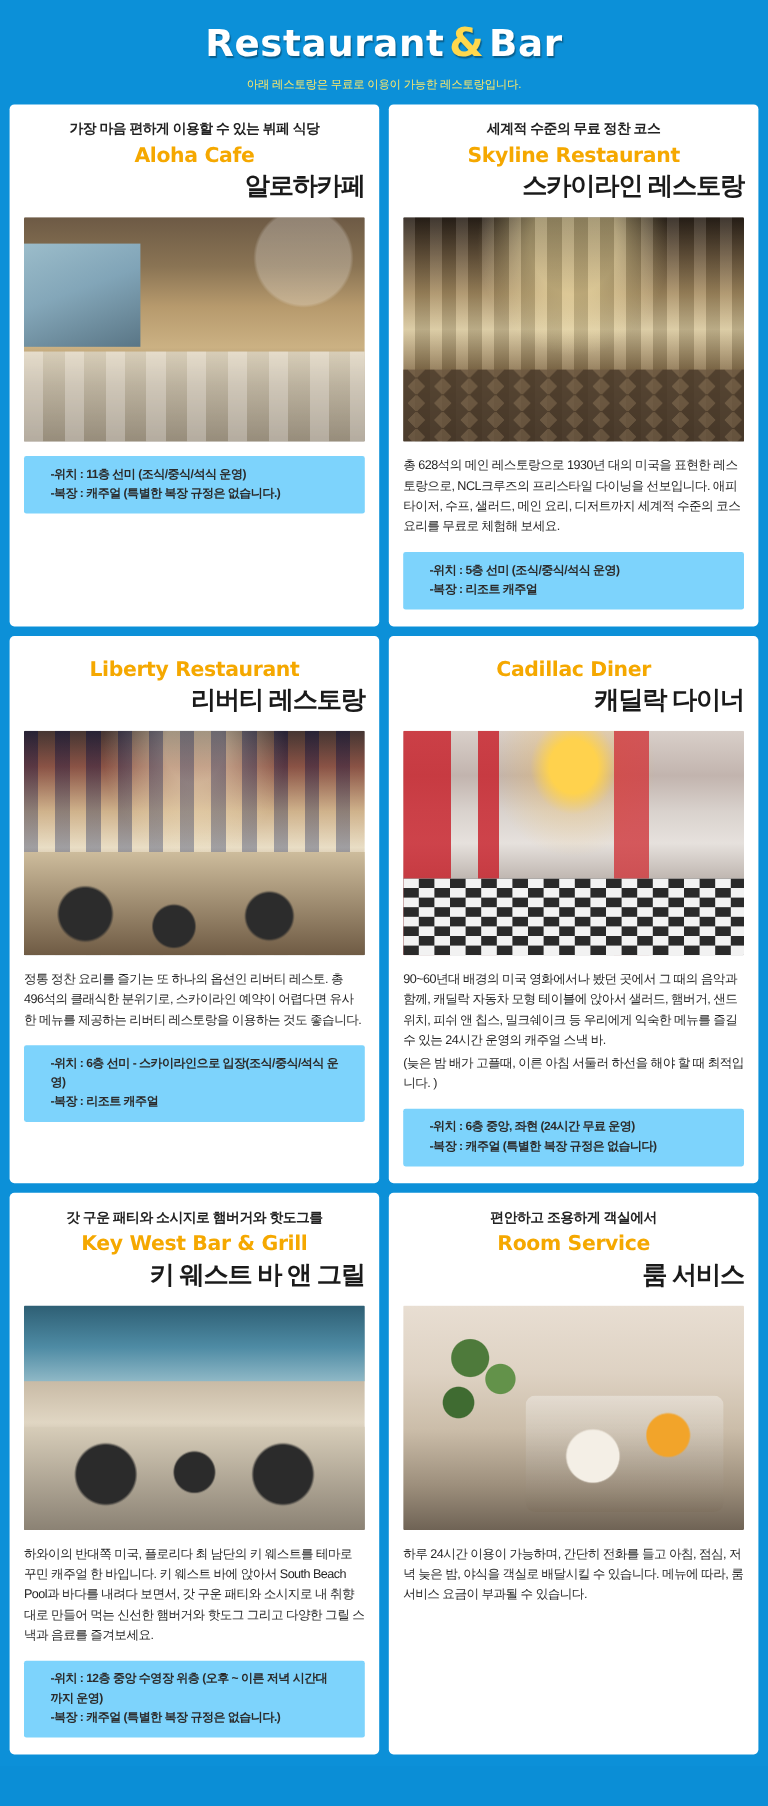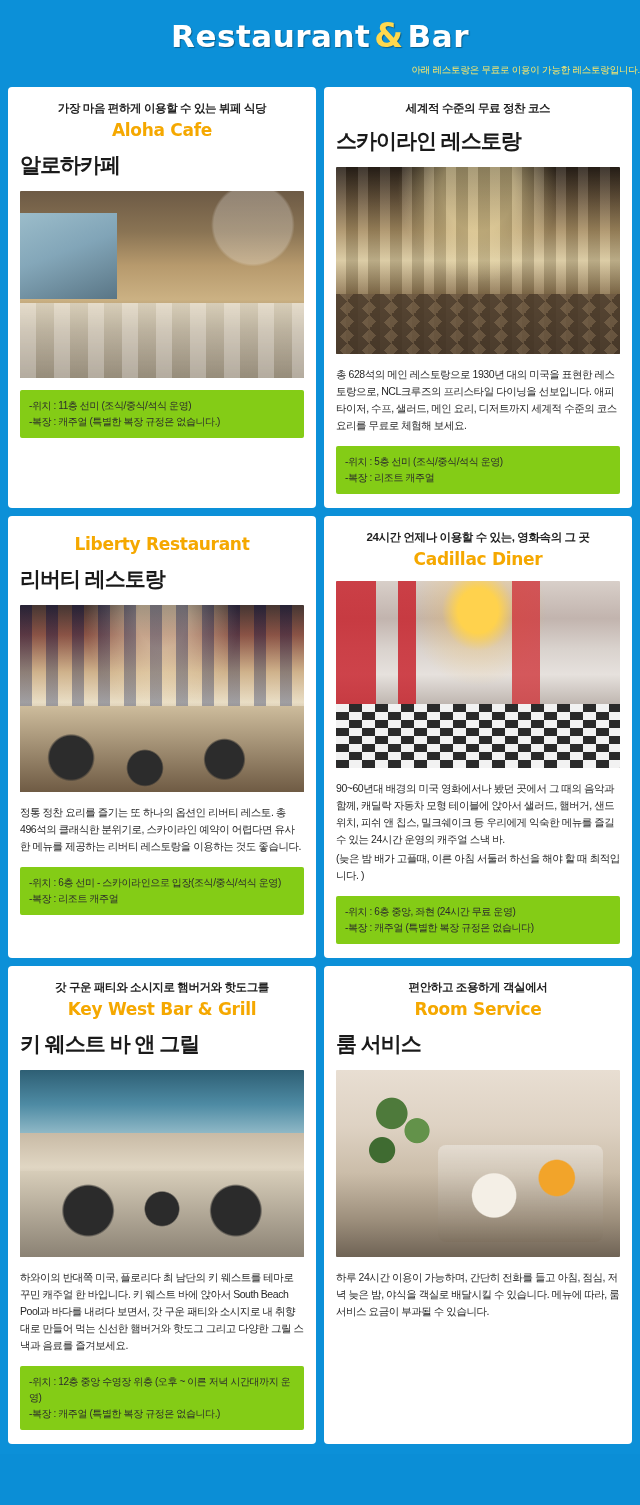--- a/index.html
+++ b/index.html
@@ -30,21 +30,20 @@
   .header-title .amp {
     color: #ffd84d;
     font-size: 33px;
     padding: 0 4px;
   }
   .header-sub {
     margin-top: 9px;
     font-size: 9.5px;
     color: #ffe96a;
     letter-spacing: -0.2px;
-    text-align: right;
   }
   
   .grid {
     display: flex;
     flex-wrap: wrap;
     gap: 8px;
     padding: 0 8px;
   }
   .card {
     width: 308px;
@@ -65,25 +64,25 @@
   .card-title-en {
     text-align: center;
     font-size: 17px;
     font-weight: bold;
     color: #f5a800;
     margin-top: 4px;
     letter-spacing: -0.3px;
     font-family: "DejaVu Sans", sans-serif;
   }
   .card-title-kr {
-    text-align: left;
+    text-align: right;
     font-size: 21px;
     font-weight: bold;
     color: #1a1a1a;
-    margin-top: 11px;
+    margin-top: 1px;
     letter-spacing: -1px;
   }
   .photo {
     margin-top: 12px;
     height: 187px;
     width: 100%;
     border-radius: 1px;
     position: relative;
     overflow: hidden;
   }
@@ -93,27 +92,28 @@
   }
   .desc {
     margin-top: 12px;
     font-size: 10.5px;
     line-height: 1.62;
     color: #262626;
     letter-spacing: -0.45px;
   }
   .note {
     margin-top: auto;
-    background: #84cc16;
+    background: #7dd3fc;
     border-radius: 2px;
-    padding: 8px 9px;
+    padding: 8px 22px;
     font-size: 10px;
     line-height: 1.6;
     color: #2b2b2b;
     letter-spacing: -0.4px;
+    font-weight: bold;
   }
   .note-spacer { margin-top: 12px; }
   .note div { white-space: pre-wrap; }
 
   
   
   .ph-aloha {
     background:
       radial-gradient(circle at 82% 18%, rgba(255,255,255,0.25) 0 14%, transparent 15%),
       linear-gradient(180deg, #6d5a45 0%, #8a7454 22%, #b79a6d 40%, #cbb183 58%, #8e7a5a 75%, #5d4e3b 100%);
@@ -251,20 +251,21 @@
           <div class="ph-inner ph-aloha"></div>
         </div>
       <div class="note note-spacer">
         <div>-위치 : 11층 선미 (조식/중식/석식 운영)
 -복장 : 캐주얼 (특별한 복장 규정은 없습니다.)</div>
       </div>
     </div>
 
     <div class="card">
       <div class="card-kicker">세계적 수준의 무료 정찬 코스</div>
+      <div class="card-title-en">Skyline Restaurant</div>
       <div class="card-title-kr">스카이라인 레스토랑</div>
       <div class="photo">
           <div class="ph-inner ph-skyline"></div>
         </div>
       <div class="desc">총 628석의 메인 레스토랑으로 1930년 대의 미국을 표현한 레스토랑으로, NCL크루즈의 프리스타일 다이닝을 선보입니다. 애피타이저, 수프, 샐러드, 메인 요리, 디저트까지 세계적 수준의 코스요리를 무료로 체험해 보세요.</div>
       <div class="note note-spacer">
         <div>-위치 : 5층 선미 (조식/중식/석식 운영)
 -복장 : 리조트 캐주얼</div>
       </div>
     </div>
@@ -276,22 +277,22 @@
           <div class="ph-inner ph-liberty"></div>
         </div>
       <div class="desc">정통 정찬 요리를 즐기는 또 하나의 옵션인 리버티 레스토. 총 496석의 클래식한 분위기로, 스카이라인 예약이 어렵다면 유사한 메뉴를 제공하는 리버티 레스토랑을 이용하는 것도 좋습니다.</div>
       <div class="note note-spacer">
         <div>-위치 : 6층 선미 - 스카이라인으로 입장(조식/중식/석식 운영)
 -복장 : 리조트 캐주얼</div>
       </div>
     </div>
 
     <div class="card">
-      <div class="card-kicker">24시간 언제나 이용할 수 있는, 영화속의 그 곳</div>
       <div class="card-title-en">Cadillac Diner</div>
+      <div class="card-title-kr">캐딜락 다이너</div>
       <div class="photo">
           <div class="ph-inner ph-cadillac"></div>
         </div>
       <div class="desc">90~60년대 배경의 미국 영화에서나 봤던 곳에서 그 때의 음악과 함께, 캐딜락 자동차 모형 테이블에 앉아서 샐러드, 햄버거, 샌드위치, 피쉬 앤 칩스, 밀크쉐이크 등 우리에게 익숙한 메뉴를 즐길 수 있는 24시간 운영의 캐주얼 스낵 바.</div>
       <div class="desc small" style="margin-top:2px;">(늦은 밤 배가 고플때, 이른 아침 서둘러 하선을 해야 할 때 최적입니다. )</div>
       <div class="note note-spacer">
         <div>-위치 : 6층 중앙, 좌현 (24시간 무료 운영)
 -복장 : 캐주얼 (특별한 복장 규정은 없습니다)</div>
       </div>
     </div>

